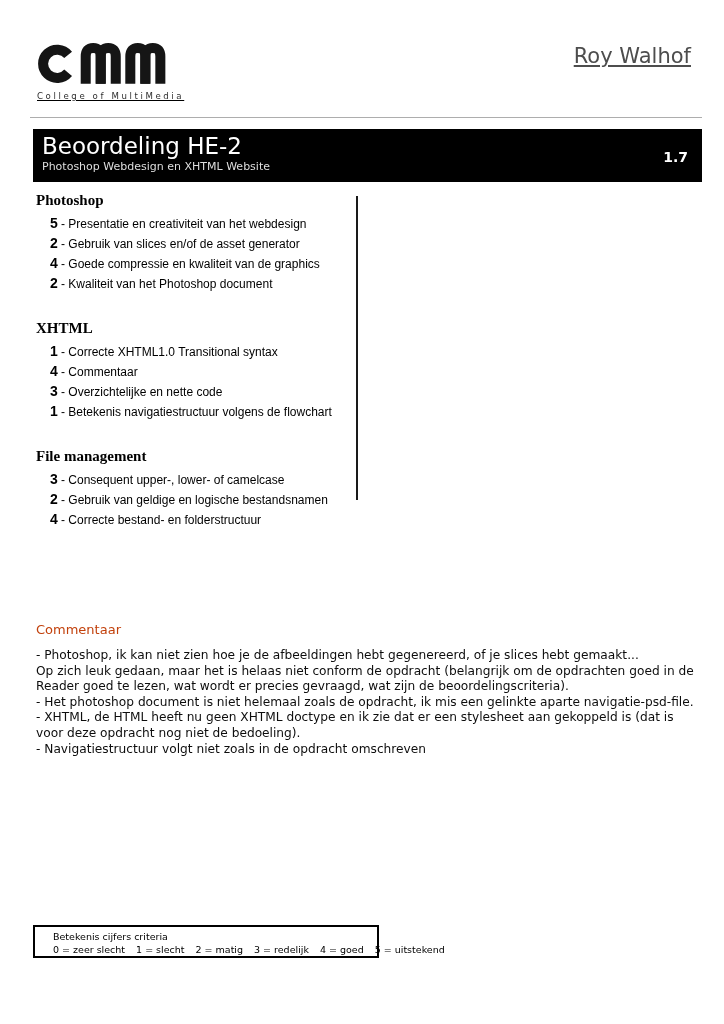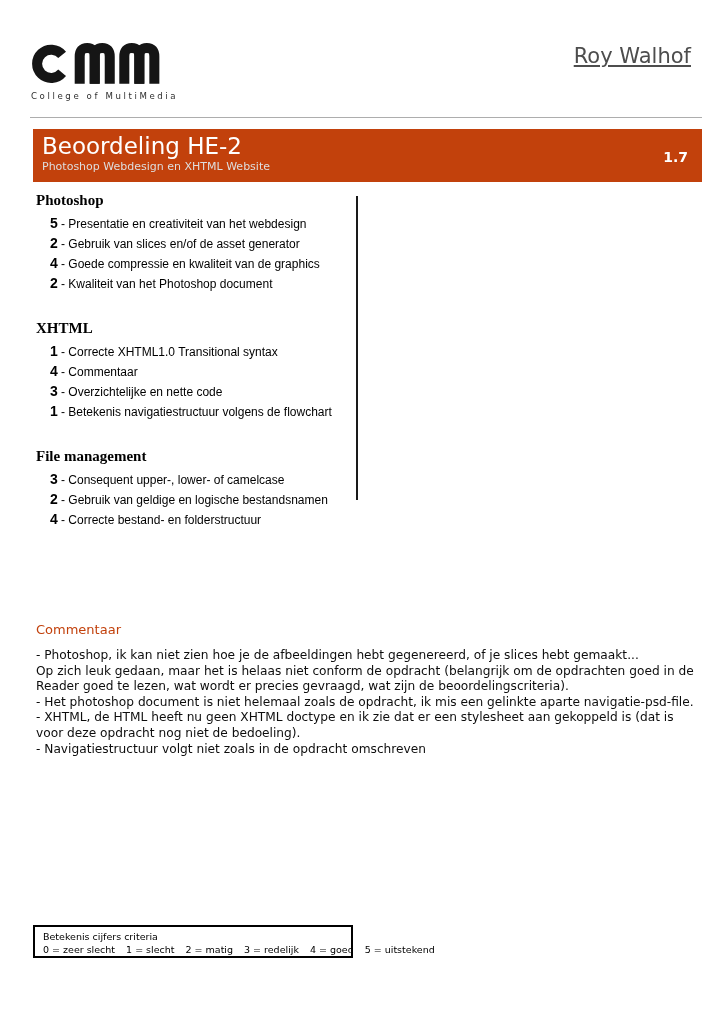--- a/index.html
+++ b/index.html
@@ -5,21 +5,21 @@
   html,body{margin:0;padding:0;}
   body{
     width:724px;height:1024px;
     background:#ffffff;
     position:relative;
     font-family:"Liberation Sans",sans-serif;
     color:#000;
     overflow:hidden;
   }
   
-  .logo-block{position:absolute;left:31px;top:38px;width:140px;}
+  .logo-block{position:absolute;left:37px;top:38px;width:140px;text-decoration:underline;}
   .logo-glyph{display:block;width:132px;height:48px;}
   .logo-tagline{
     display:block;margin-top:5px;
     font-family:"DejaVu Sans",sans-serif;
     font-size:8.6px;letter-spacing:2.6px;color:#2e2e2e;white-space:nowrap;
   }
   .person-name{
     position:absolute;top:44px;right:33px;
     font-family:"DejaVu Sans",sans-serif;
     font-size:21px;color:#4d4d4d;text-decoration:underline;
@@ -68,23 +68,23 @@
   .comment-heading{
     margin:0 0 11px 0;font-size:13px;font-weight:normal;color:#c2410c;
     font-family:"DejaVu Sans",sans-serif;
   }
   .comment-body{
     font-family:"DejaVu Sans",sans-serif;
     font-size:12.2px;line-height:15.6px;color:#0d0d0d;
   }
   
   .legend-box{
-    position:absolute;left:33px;top:925px;width:320px;height:33px;
+    position:absolute;left:33px;top:925px;width:346px;height:33px;
     border:2px solid #000;box-sizing:border-box;
-    padding:3px 0 0 8px;
+    padding:3px 0 0 18px;
     font-family:"DejaVu Sans",sans-serif;
     font-size:9.5px;line-height:13px;color:#000;white-space:nowrap;
   }
   .legend-item{margin-right:11px;}
   .legend-item:last-child{margin-right:0;}
 </style>
 </head>
 <body>
 
 <div class="logo-block">
@@ -98,21 +98,21 @@
     <path d="M102.5,50 V20 Q102.5,10.5 110.75,10.5 Q119,10.5 119,20 V50" fill="none" stroke="#151515" stroke-width="11"></path>
     <path d="M119,50 V20 Q119,10.5 127.25,10.5 Q135.5,10.5 135.5,20 V50" fill="none" stroke="#151515" stroke-width="11"></path>
   </svg>
   <span class="logo-tagline">College of MultiMedia</span>
 </div>
 
 <div class="person-name">Roy Walhof</div>
 
 <div class="header-rule"></div>
 
-<div class="title-bar" style="background: #c2410c;">
+<div class="title-bar" style="background: #000000;">
   <div class="doc-title">Beoordeling HE-2</div>
   <div class="doc-subtitle">Photoshop Webdesign en XHTML Website</div>
   <div class="doc-version">1.7</div>
 </div>
 
 <div class="criteria">
     <section class="crit-section">
       <h2 class="crit-heading">Photoshop</h2>
       <div class="crit-row">
         <span class="crit-score">5</span>

